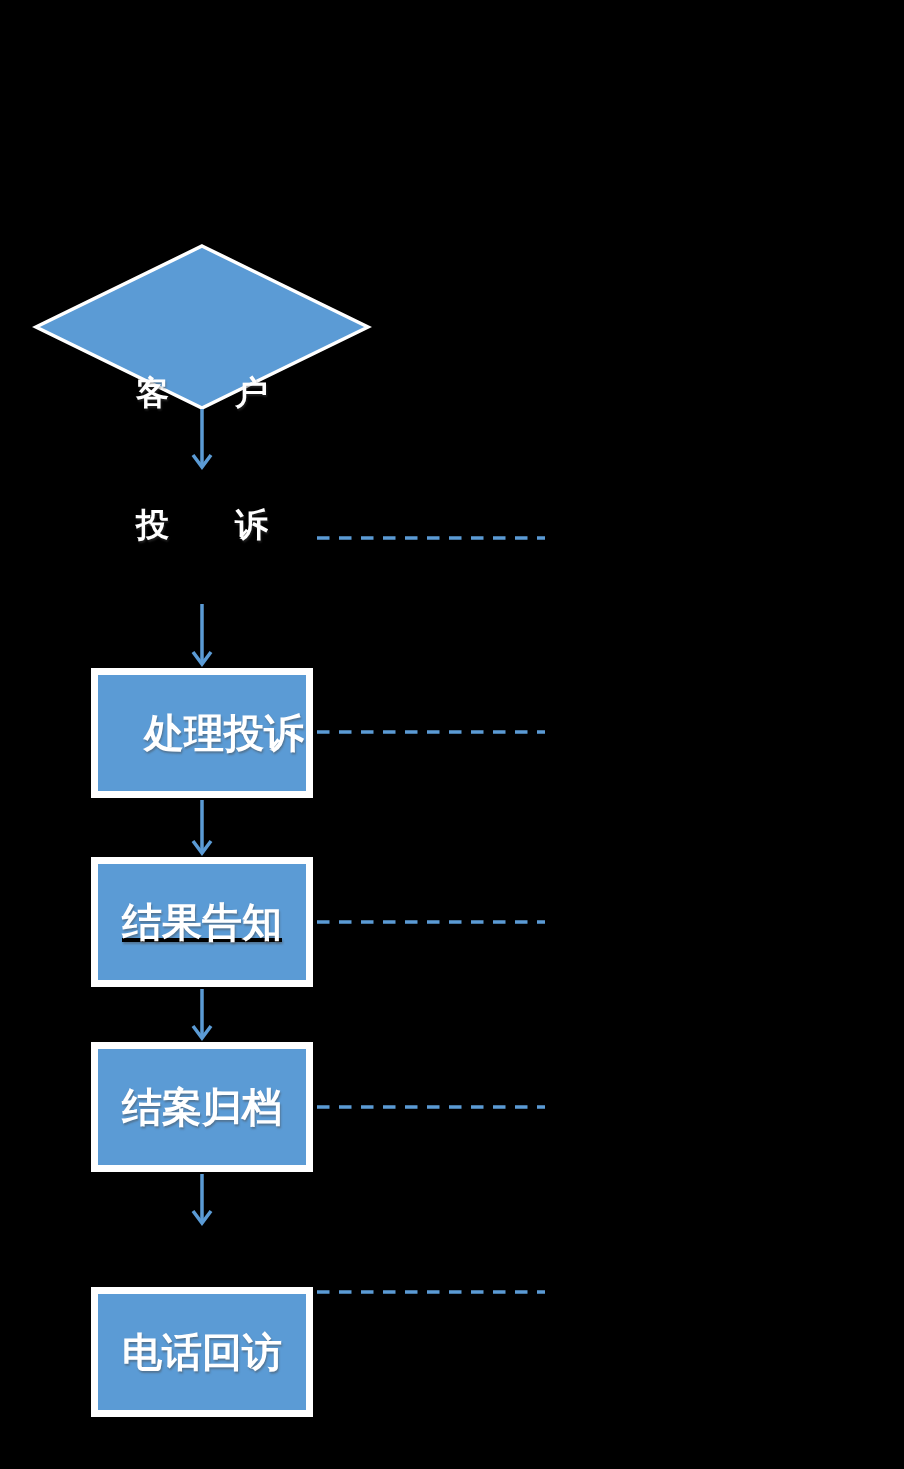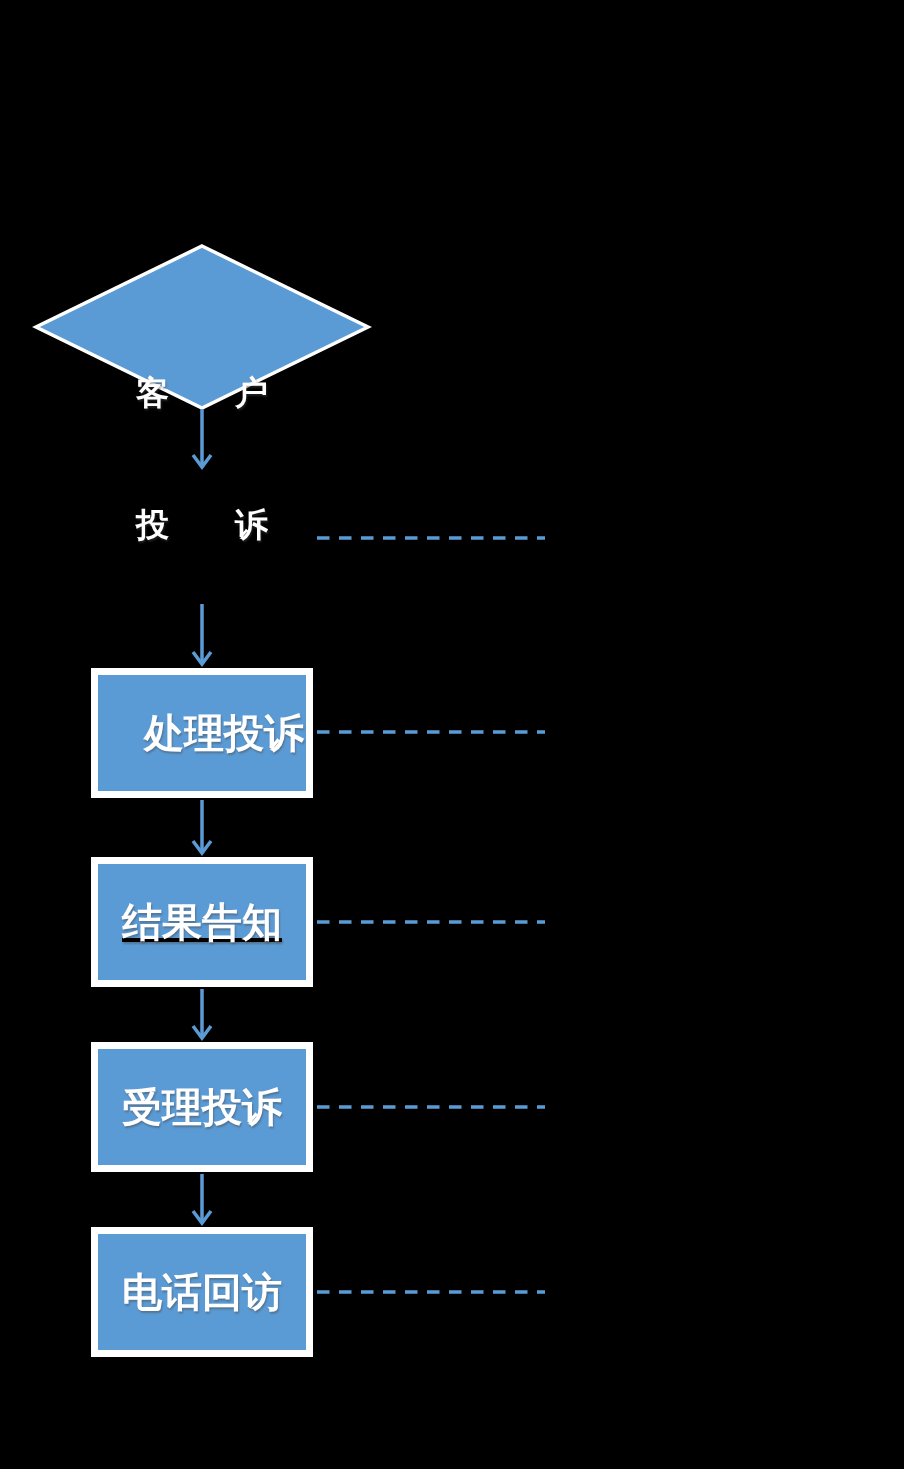--- a/index.html
+++ b/index.html
@@ -67,21 +67,21 @@
     font-weight: bold;
     font-size: 40px;
     letter-spacing: 0px;
     text-shadow: 1px 2px 2px rgba(70,70,70,0.45);
     white-space: nowrap;
   }
   .b1 { top: 453px; }
   .b2 { top: 649px; padding-left: 44px; }
   .b3 { top: 838px; text-decoration: underline; }
   .b4 { top: 1023px; }
-  .b5 { top: 1208px; }
+  .b5 { top: 1268px; }
 </style>
 </head>
 <body>
 
 <div class="stage">
 
   <svg class="layer" width="904" height="1469" viewBox="0 0 904 1469">
 
     <polygon class="shape" points="202,227 368,308 202,389 36,308"></polygon>
 
@@ -122,19 +122,19 @@
     <div>投　　诉</div>
   </div>
 
   <div class="step-box b2">
     <span class="step-label">处理投诉</span>
   </div>
   <div class="step-box b3">
     <span class="step-label">结果告知</span>
   </div>
   <div class="step-box b4">
-    <span class="step-label">受理投诉</span>
+    <span class="step-label">结案归档</span>
   </div>
   <div class="step-box b5">
     <span class="step-label">电话回访</span>
   </div>
 
 </div>
 
 </body></html>

